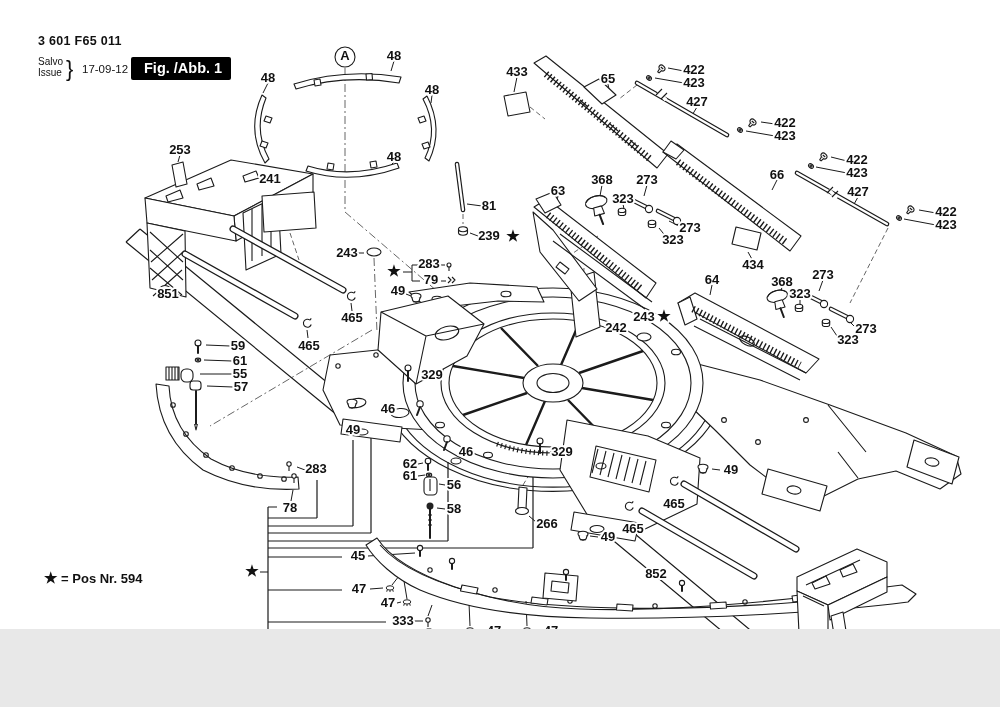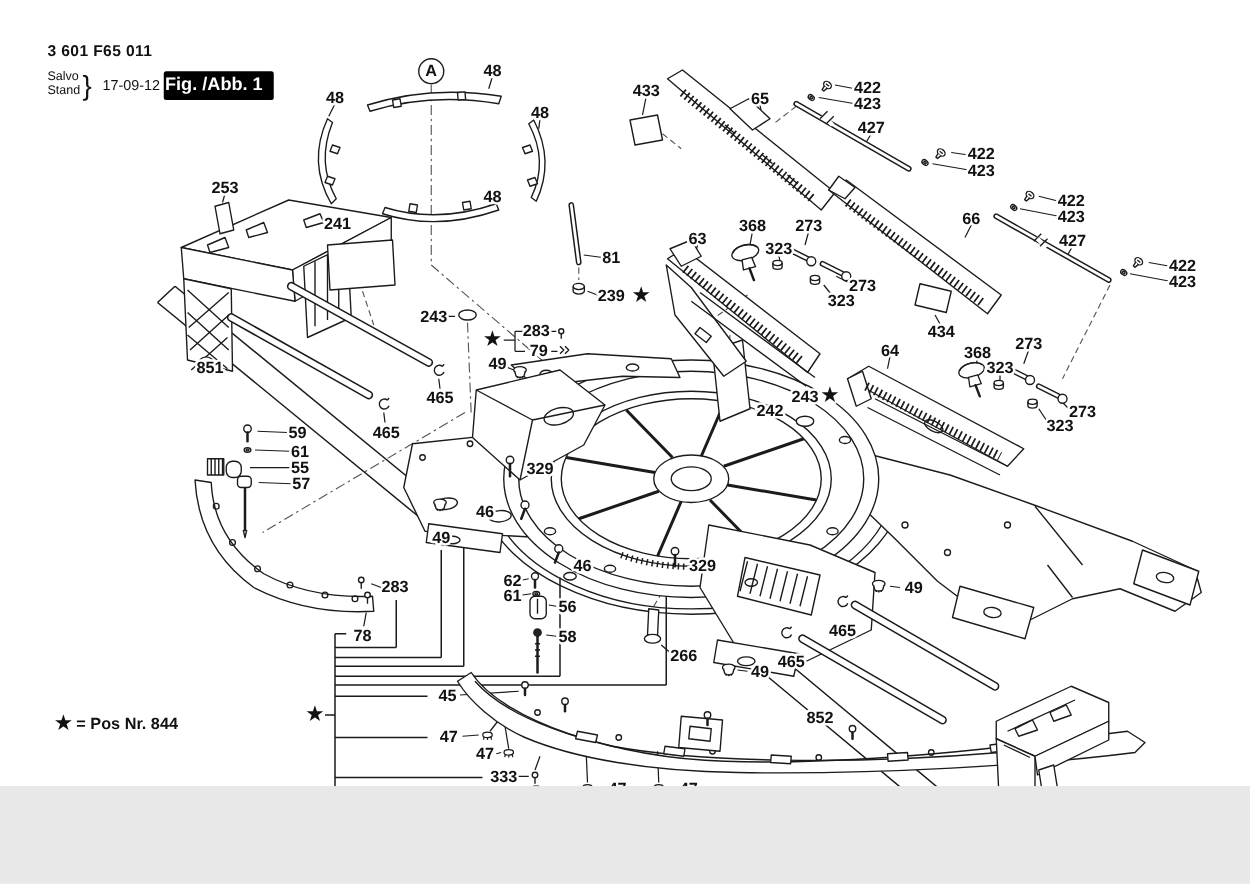--- a/index.html
+++ b/index.html
@@ -5,21 +5,21 @@
   html,body{margin:0;padding:0;background:#e8e8e8;}
   #page{position:relative;width:1000px;height:629px;background:#ffffff;overflow:hidden;
         font-family:"Liberation Sans", sans-serif;color:#111;}
   #diagram-svg{position:absolute;left:0;top:0;}
   
   .hdr-part{position:absolute;left:38px;top:34px;font-size:12.5px;font-weight:bold;letter-spacing:.3px;}
   .hdr-stand{position:absolute;left:38px;top:56px;font-size:10px;line-height:11px;}
   .hdr-brace{position:absolute;left:66px;top:56px;font-size:22px;font-weight:300;}
   .hdr-date{position:absolute;left:82px;top:63px;font-size:11.5px;}
   .fig-box{position:absolute;left:131px;top:57px;background:#000;color:#fff;font-size:14.5px;
-           font-weight:bold;padding:3px 9px 4px 1px;border-radius:2px;}
+           font-weight:bold;padding:3px 9px 4px 13px;border-radius:2px;}
   .star-note{position:absolute;left:44px;top:569px;font-size:13px;font-weight:bold;}
   .star-note .st{font-size:15px;}
   .foot-notes{position:absolute;left:40px;top:615px;font-size:10.5px;line-height:14px;}
   
   .s{stroke:#1b1b1b;fill:none;stroke-width:1.1;stroke-linejoin:round;}
   .sf{stroke:#1b1b1b;fill:#fff;stroke-width:1.1;stroke-linejoin:round;}
   .lead{stroke:#1b1b1b;stroke-width:1;fill:none;}
   .brk{stroke:#1b1b1b;stroke-width:1.2;fill:none;}
   .dd{stroke:#555;stroke-width:.9;stroke-dasharray:8 3 2 3;fill:none;}
   .dash{stroke:#555;stroke-width:.9;stroke-dasharray:5 3;fill:none;}
@@ -36,29 +36,29 @@
   .star{font-size:15px;}
 </style>
 </head>
 <body>
 
 <div id="page">
 
   <div class="hdr-part">3 601 F65 011</div>
   <div class="hdr-stand">
     <div>Salvo</div>
-    <div>Stand</div>
+    <div>Issue</div>
   </div>
   <div class="hdr-brace">}</div>
   <div class="hdr-date">17-09-12</div>
   <div class="fig-box">Fig. /Abb. 1</div>
 
   <div class="star-note">
     <span class="st">★</span>
-    <span>= Pos Nr. 844</span>
+    <span>= Pos Nr. 594</span>
   </div>
 
   <svg id="diagram-svg" width="1000" height="707" viewBox="0 0 1000 707">
     <defs>
       <g id="g-clip">
           <path class="s" d="M3.5,-2.2 A4,4 0 1 0 3.8,2.4 M3.5,-2.2 l1.6,-1.4"></path>
         </g>
       <g id="g-washer">
           <ellipse class="s" rx="2.7" ry="1.9"></ellipse>
           <ellipse class="s" rx="1.1" ry=".8"></ellipse>

